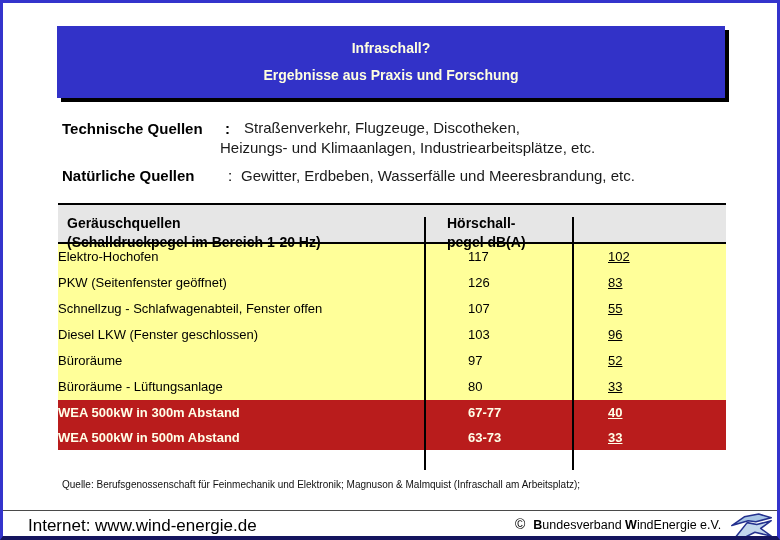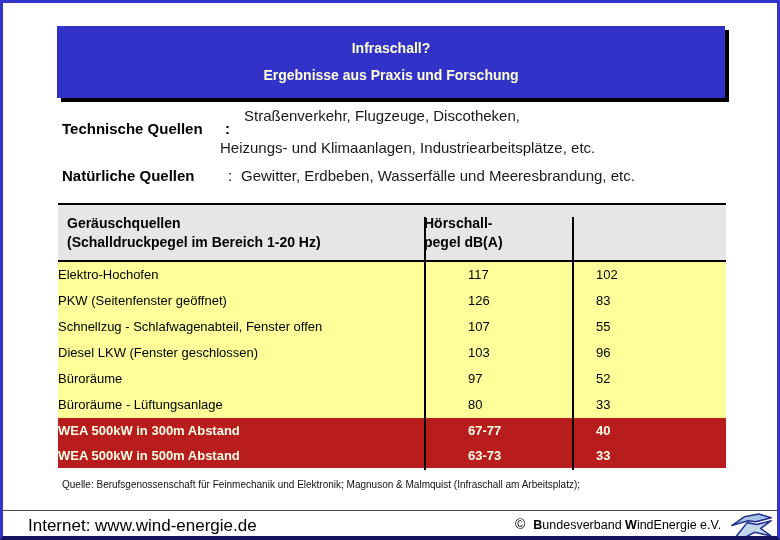--- a/index.html
+++ b/index.html
@@ -15,31 +15,31 @@
     text-align:center;color:#ffffe0;font-weight:bold;font-size:14px;line-height:27px;
     padding-top:9px;box-sizing:border-box;
   }
   
   .src{position:absolute;font-size:15px;white-space:nowrap;}
   .src.b{font-weight:bold;}
   .src.t{color:#1a1a1a;}
   
   #table{position:absolute;left:55px;top:200px;width:668px;height:267px;}
   .hline{width:668px;height:2px;background:#000;}
-  .thead{display:grid;grid-template-columns:366px 148px 154px;height:55px;background:#e6e6e6;}
+  .thead{display:grid;grid-template-columns:366px 148px 154px;height:37px;background:#e6e6e6;gap:23px;}
   .thead .hc{font-weight:bold;font-size:14px;line-height:19px;padding-top:9px;box-sizing:border-box;}
   .hc.c1{padding-left:9px;}
   .hc.c2{padding-left:18px;}
   .hc.c3{}
   .trow{display:grid;grid-template-columns:366px 148px 154px;height:26px;background:#ffff99;
         font-size:13px;line-height:26px;}
   .trow.blue{background:#b91c1c;color:#ffffe8;font-weight:bold;height:25px;line-height:25px;}
   .td.c1{white-space:nowrap;overflow:hidden;}
   .td.c2{padding-left:44px;}
-  .td.c3{padding-left:24px;}
+  .td.c3{padding-left:36px;text-decoration:underline;}
   .vdiv{position:absolute;top:14px;height:253px;width:2px;background:#000;}
   .vdiv.d1{left:366px;}
   .vdiv.d2{left:514px;}
   
   .note{position:absolute;font-size:10px;color:#111;white-space:nowrap;}
   
   .bar-sep{position:absolute;left:0;right:0;top:507px;height:1px;background:#4a4a4a;}
   .internet{position:absolute;left:25px;top:513px;font-size:17px;}
   .copyright{position:absolute;left:512px;top:513px;font-size:12.5px;white-space:nowrap;}
   .copyright .sym{font-size:14px;margin-right:8px;}
@@ -51,21 +51,21 @@
 
 <div id="canvas">
 
   <div class="title-box">
     <div>Infraschall?</div>
     <div>Ergebnisse aus Praxis und Forschung</div>
   </div>
 
   <span class="src b" style="left:59px;top:117px;">Technische Quellen</span>
   <span class="src b" style="left:222px;top:117px;">:</span>
-  <span class="src t" style="left:241px;top:104px;">Straßenverkehr, Flugzeuge, Discotheken,</span>
+  <span class="src t" style="left:241px;top:116px;">Straßenverkehr, Flugzeuge, Discotheken,</span>
   <span class="src t" style="left:217px;top:136px;">Heizungs- und Klimaanlagen, Industriearbeitsplätze, etc.</span>
 
   <span class="src b" style="left:59px;top:164px;">Natürliche Quellen</span>
   <span class="src" style="left:225px;top:164px;">:</span>
   <span class="src t" style="left:238px;top:164px;">Gewitter, Erdbeben, Wasserfälle und Meeresbrandung, etc.</span>
 
   <div id="table">
     <div class="hline"></div>
     <div class="thead">
       <div class="hc c1">

